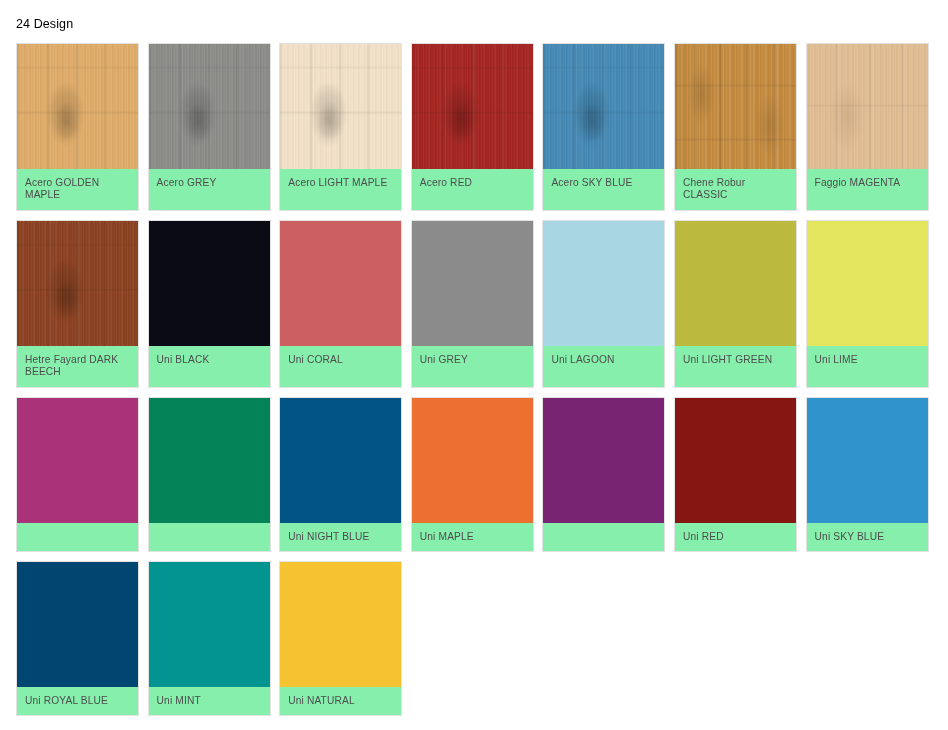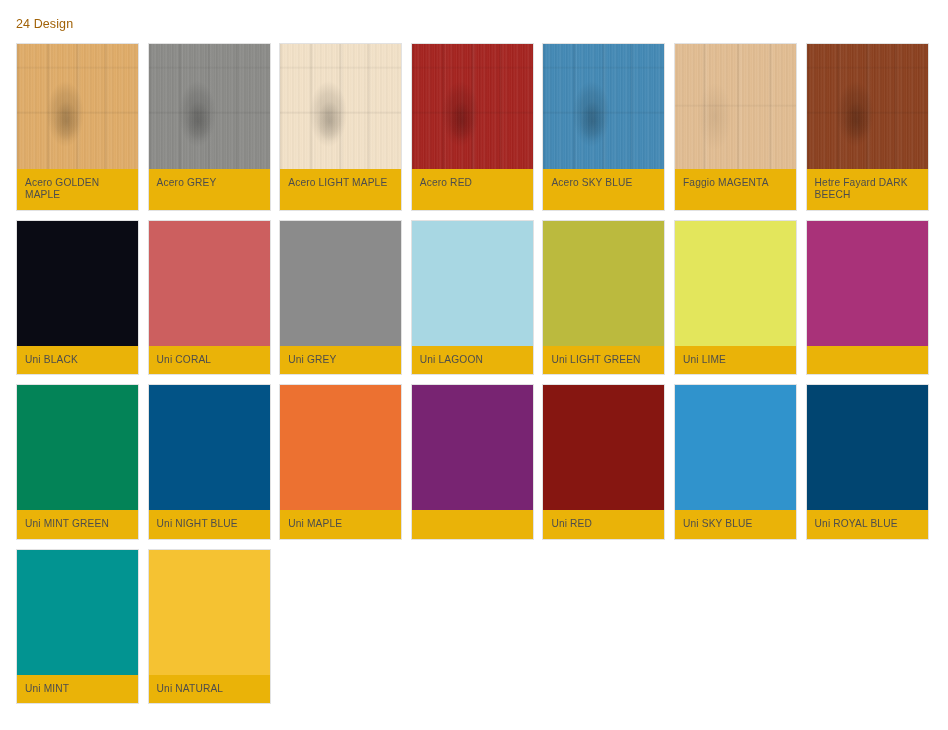--- a/index.html
+++ b/index.html
@@ -10,37 +10,37 @@
     height: 730px;
     overflow: hidden;
   }
   body {
     font-family: "Liberation Sans", "DejaVu Sans", sans-serif;
     color: #444444;
     -webkit-font-smoothing: antialiased;
   }
   #page-title {
     font-size: 12.5px;
-    color: #a16207;
+    color: #000000;
     padding: 16px 0 0 16px;
     letter-spacing: 0.1px;
     line-height: 16px;
   }
   #grid {
     padding: 11px 0 0 16px;
     display: grid;
     grid-template-columns: repeat(7, 123px);
     column-gap: 8.6px;
     row-gap: 9px;
     width: 932px;
     box-sizing: border-box;
   }
   .card {
     width: 123px;
-    background: #eab308;
+    background: #86efac;
     border: 1px solid #e2e2e2;
     box-sizing: border-box;
     display: flex;
     flex-direction: column;
   }
   .swatch {
     width: 121px;
     height: 125px;
     position: relative;
     overflow: hidden;
@@ -174,20 +174,24 @@
     </div>
     <div class="card">
       <div class="swatch wood" style="background-color: rgb(165, 35, 31);"></div>
       <div class="label">Acero RED</div>
     </div>
     <div class="card">
       <div class="swatch wood" style="background-color: rgb(67, 137, 181);"></div>
       <div class="label">Acero SKY BLUE</div>
     </div>
     <div class="card">
+      <div class="swatch wood wood-planks" style="background-color: rgb(198, 140, 63);"></div>
+      <div class="label">Chene Robur CLASSIC</div>
+    </div>
+    <div class="card">
       <div class="swatch wood wood-soft" style="background-color: rgb(226, 189, 146);"></div>
       <div class="label">Faggio MAGENTA</div>
     </div>
     <div class="card">
       <div class="swatch wood" style="background-color: rgb(139, 64, 31);"></div>
       <div class="label">Hetre Fayard DARK BEECH</div>
     </div>
     <div class="card">
       <div class="swatch solid" style="background-color: rgb(10, 11, 20);"></div>
       <div class="label">Uni BLACK</div>
@@ -210,21 +214,20 @@
     </div>
     <div class="card">
       <div class="swatch solid" style="background-color: rgb(227, 230, 92);"></div>
       <div class="label">Uni LIME</div>
     </div>
     <div class="card">
       <div class="swatch solid" style="background-color: rgb(169, 50, 121);"></div>
     </div>
     <div class="card">
       <div class="swatch solid" style="background-color: rgb(3, 131, 87);"></div>
-      <div class="label">Uni MINT GREEN</div>
     </div>
     <div class="card">
       <div class="swatch solid" style="background-color: rgb(2, 83, 134);"></div>
       <div class="label">Uni NIGHT BLUE</div>
     </div>
     <div class="card">
       <div class="swatch solid" style="background-color: rgb(236, 113, 49);"></div>
       <div class="label">Uni MAPLE</div>
     </div>
     <div class="card">

